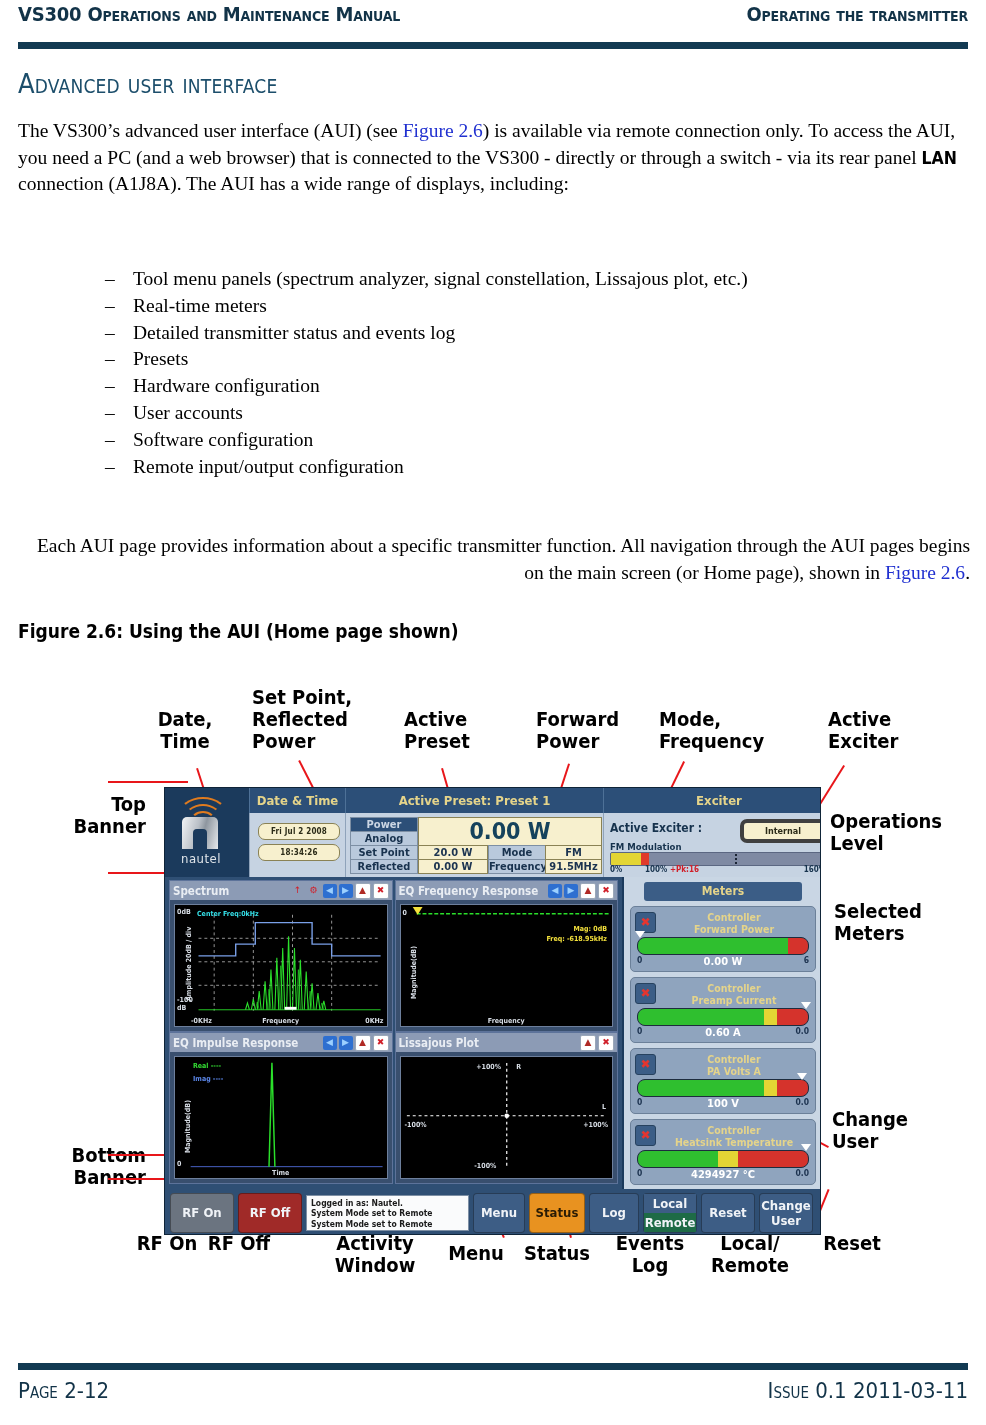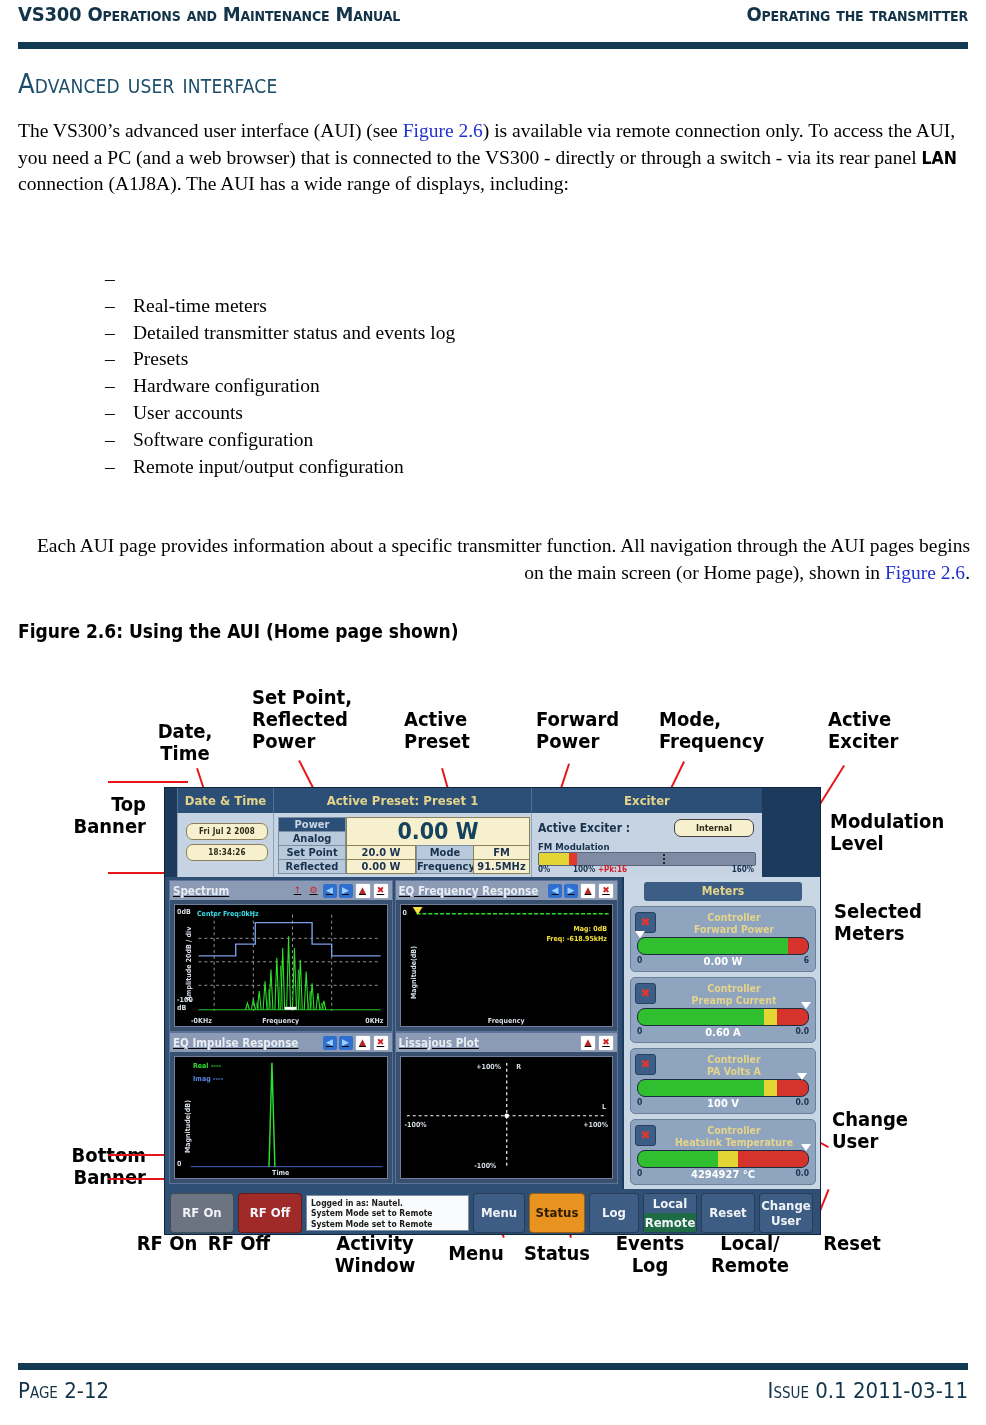--- a/index.html
+++ b/index.html
@@ -173,21 +173,21 @@
   .ap-fval  { left:195px; top:42px; width:55px; }
 
   
   .ex-lbl {
     position:absolute; left:6px; top:8px;
     font-family:"DejaVu Sans Condensed","Liberation Sans", sans-serif;
     font-size:12px; font-weight:600; color:#16324d;
   }
   .ex-btn {
     position:absolute; right:8px; top:6px; width:78px; height:16px; line-height:16px;
-    background:#F7F0CE; border:1px solid #404040; border-radius:7px;
+    background:#F7F0CE; border:4px solid #404040; border-radius:7px;
     font-family:"DejaVu Sans Condensed","Liberation Sans", sans-serif;
     font-size:9px; font-weight:700; color:#2b2b18; text-align:center;
   }
   .mod-lbl {
     position:absolute; left:6px; top:28px;
     font-family:"DejaVu Sans Condensed","Liberation Sans", sans-serif;
     font-size:9.5px; font-weight:700; color:#16324d;
   }
   .mod-bar {
     position:absolute; left:6px; top:39px; width:216px; height:12px;
@@ -208,21 +208,21 @@
   .ms-pk  { left:60px; color:#D0202A; }
   .ms-160 { right:0;margin-left:8px; }
 
   
   .mid { position:absolute; left:0; top:89px; width:657px; height:312px; display:flex; }
   .tools { width:457px; flex:none; padding:3px 2px 2px 4px; box-sizing:border-box; }
   .tool-row { display:flex; height:152px; }
   .tool { flex:1; margin:0 2px 0 0; background:#394F6E; border:1px solid #5d739a; box-sizing:border-box; position:relative; }
   .tool-hdr {
     height:19px; background:#8C9BB5; display:flex; align-items:center;
-    padding:4px 3px; box-sizing:border-box;text-decoration:underline;
+    padding:4px 3px; box-sizing:border-box;
   }
   .tool-title {
     flex:1; font-family:"DejaVu Sans Condensed","Liberation Sans", sans-serif;
     font-size:11.5px; font-weight:600; color:#E9EDF3; white-space:nowrap; overflow:hidden;
   }
   .tbtn {
     width:14px; height:14px; margin-left:2px; flex:none; border-radius:2px;
     display:flex; align-items:center; justify-content:center;
     font-size:9px; line-height:1; color:#fff; font-family:"DejaVu Sans", sans-serif;
   }
@@ -347,20 +347,21 @@
 </div>
 <div class="rule-top"></div>
 
 <div class="section-title">Advanced user interface</div>
 
 <div class="para p1"><span>The VS300’s advanced user interface (AUI) (see </span><span class="xref">Figure 2.6</span><span>) is available via remote connection only. To access the AUI, you need a PC (and a web browser) that is connected to the VS300 - directly or through a switch - via its rear panel </span><span class="lan">LAN</span><span> connection (A1J8A). The AUI has a wide range of displays, including:</span></div>
 
 <div class="dash-list">
   <div class="dash-row">
     <span class="dash-mark">–</span>
+    <span>Tool menu panels (spectrum analyzer, signal constellation, Lissajous plot, etc.)</span>
   </div>
   <div class="dash-row">
     <span class="dash-mark">–</span>
     <span>Real-time meters</span>
   </div>
   <div class="dash-row">
     <span class="dash-mark">–</span>
     <span>Detailed transmitter status and events log</span>
   </div>
   <div class="dash-row">
@@ -384,40 +385,40 @@
     <span>Remote input/output configuration</span>
   </div>
 </div>
 
 <div class="para p2"><span>Each AUI page provides information about a specific transmitter function. All navigation through the AUI pages begins on the main screen (or Home page), shown in </span><span class="xref">Figure 2.6</span><span>.</span></div>
 
 <div class="fig-caption">Figure 2.6: Using the AUI (Home page shown)</div>
 
 <div class="figure">
 
-  <div class="callout ctr" style="left:140px; top:60px; width:90px;">Date,
+  <div class="callout ctr" style="left:140px; top:48px; width:90px;">Date,
 Time</div>
   <div class="callout" style="left:252px; top:26px; width:130px;">Set Point,
 Reflected
 Power</div>
   <div class="callout" style="left:404px; top:48px; width:110px;">Active
 Preset</div>
   <div class="callout" style="left:536px; top:48px; width:110px;">Forward
 Power</div>
   <div class="callout" style="left:659px; top:48px; width:135px;">Mode,
 Frequency</div>
   <div class="callout" style="left:828px; top:48px; width:120px;">Active
 Exciter</div>
 
   <div class="callout rgt" style="left:16px; top:133px; width:130px;">Top
 Banner</div>
   <div class="callout rgt" style="left:16px; top:484px; width:130px;">Bottom
 Banner</div>
 
-  <div class="callout" style="left:830px; top:150px; width:150px;">Modulation
+  <div class="callout" style="left:830px; top:150px; width:150px;">Operations
 Level</div>
   <div class="callout" style="left:834px; top:240px; width:140px;">Selected
 Meters</div>
   <div class="callout" style="left:832px; top:448px; width:140px;">Change
 User</div>
 
   <div class="callout ctr" style="left:132px; top:572px; width:70px;">RF On</div>
   <div class="callout ctr" style="left:203px; top:572px; width:72px;">RF Off</div>
   <div class="callout ctr" style="left:320px; top:572px; width:110px;">Activity
 Window</div>
@@ -448,20 +449,29 @@
   <div class="leader" style="left:503px; top:578px; width:36px; transform:rotate(-113deg);"></div>
   <div class="leader" style="left:570px; top:578px; width:34px; transform:rotate(-104deg);"></div>
   <div class="leader" style="left:640px; top:568px; width:34px; transform:rotate(-100deg);"></div>
   <div class="leader" style="left:740px; top:568px; width:40px; transform:rotate(-70deg);"></div>
   <div class="leader" style="left:812px; top:568px; width:42px; transform:rotate(-68deg);"></div>
 
   <div class="aui">
 
     <div class="top-banner">
 
+      <div class="logo-cell">
+        <div class="arcs">
+          <div class="arc arc1"></div>
+            <div class="arc arc2"></div>
+            <div class="arc arc3"></div>
+        </div>
+        <div class="logo-mark"></div>
+        <div class="logo-word">nautel</div>
+      </div>
 
       <div class="panel-col col-dt">
         <div class="panel-hdr">Date &amp; Time</div>
         <div class="panel-body">
           <div class="dt-btn dt-date">Fri Jul 2 2008</div>
           <div class="dt-btn dt-time">18:34:26</div>
         </div>
       </div>
 
       <div class="panel-col col-ap">

